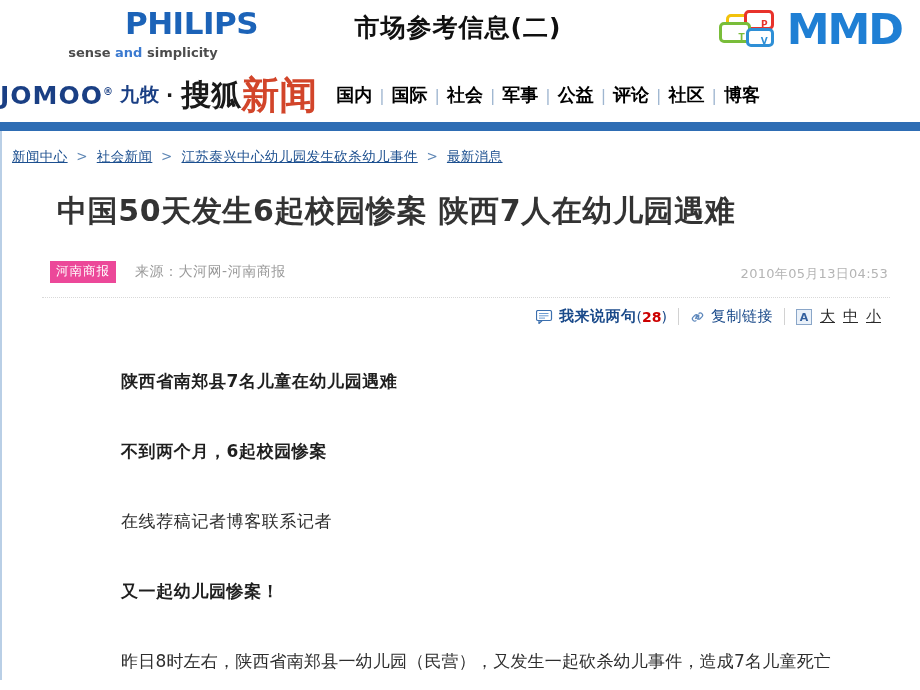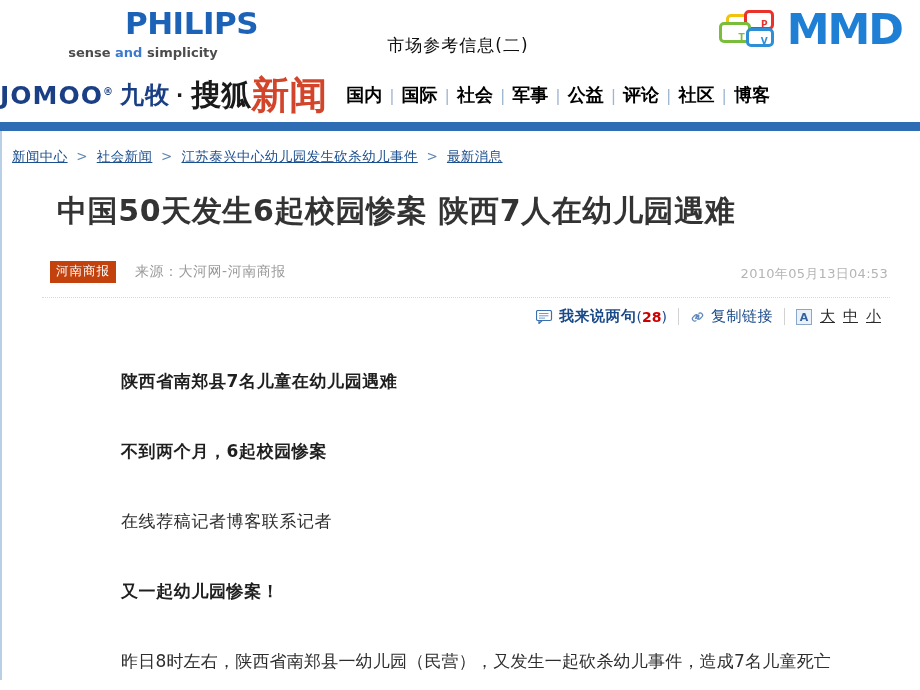--- a/index.html
+++ b/index.html
@@ -36,27 +36,28 @@
     font-size: 13px;
     font-weight: bold;
     color: #4c4c4c;
     line-height: 20px;
     margin-top: 3px;
   }
   .philips-tag .blue { color: #3b7ad0; }
 
   .slide-title {
     position: absolute;
-    left: 258px; top: 25px;
+    left: 258px; top: 8px;
     width: 400px;
     text-align: center;
-    font-size: 17px;
+    font-size: 25px;
     color: #101010;
     letter-spacing: 1px;
     line-height: 40px;
+    font-weight: bold;
   }
 
   .mmd-block {
     position: absolute;
     right: 18px; top: 6px;
     display: flex;
     align-items: center;
     gap: 8px;
   }
   .mmd-mark {
@@ -99,21 +100,21 @@
   }
   .jomoo {
     font-family: "DejaVu Sans", "Liberation Sans", sans-serif;
     font-size: 25px;
     font-weight: bold;
     color: #1a3f84;
     letter-spacing: 1px;
   }
   .jomoo-sup { font-size: 10px; vertical-align: super; }
   .jiumu {
-    font-size: 24px;
+    font-size: 19px;
     font-weight: bold;
     color: #1a3f84;
     margin-left: 6px;
     letter-spacing: 1px;
   }
   .dot-sep {
     font-size: 19px;
     font-weight: bold;
     color: #1a1a1a;
     margin: 0 8px 0 6px;
@@ -180,21 +181,21 @@
   }
 
   .source-row {
     position: absolute;
     left: 48px; top: 130px;
     width: 838px;
     height: 26px;
   }
   .source-badge {
     display: inline-block;
-    background: #c2410c;
+    background: #ec4899;
     color: #ffffff;
     font-size: 12.5px;
     padding: 2px 6px 3px 6px;
     letter-spacing: 1px;
     vertical-align: middle;
   }
   .source-text {
     display: inline-block;
     margin-left: 14px;
     font-size: 14px;

